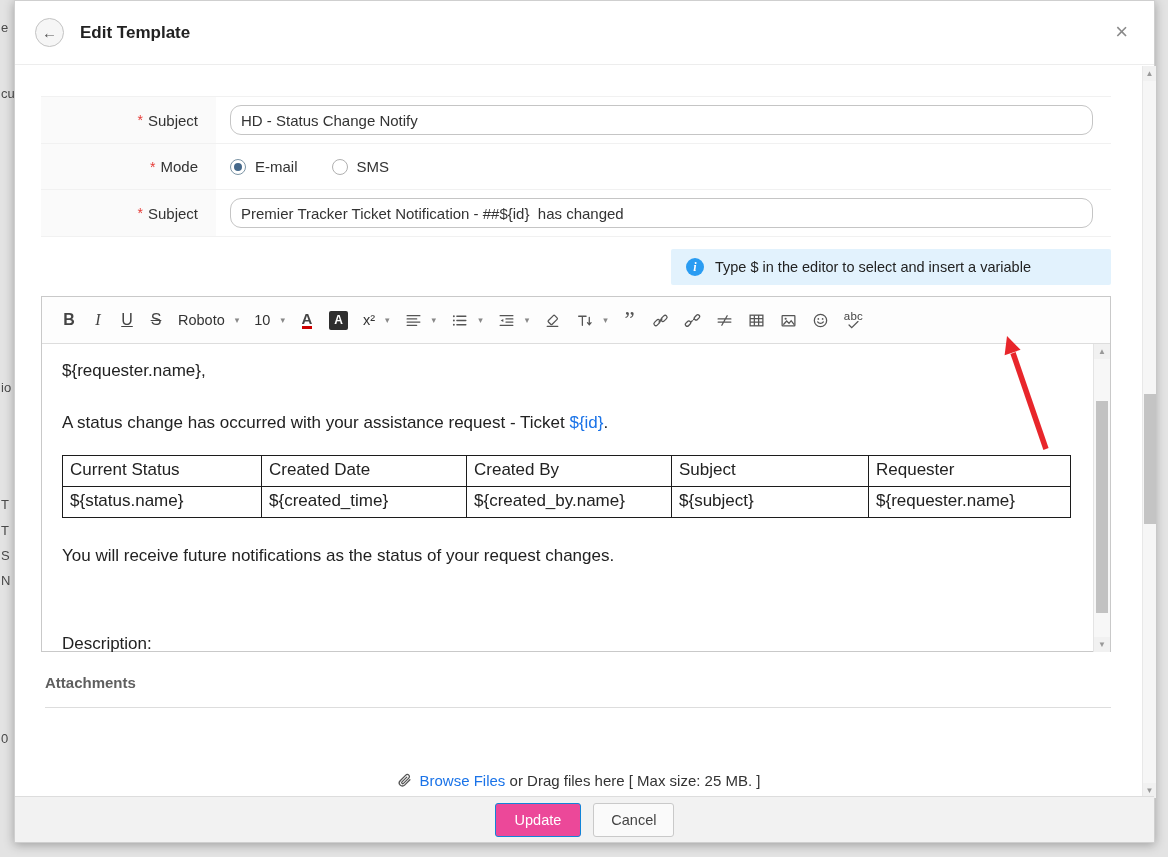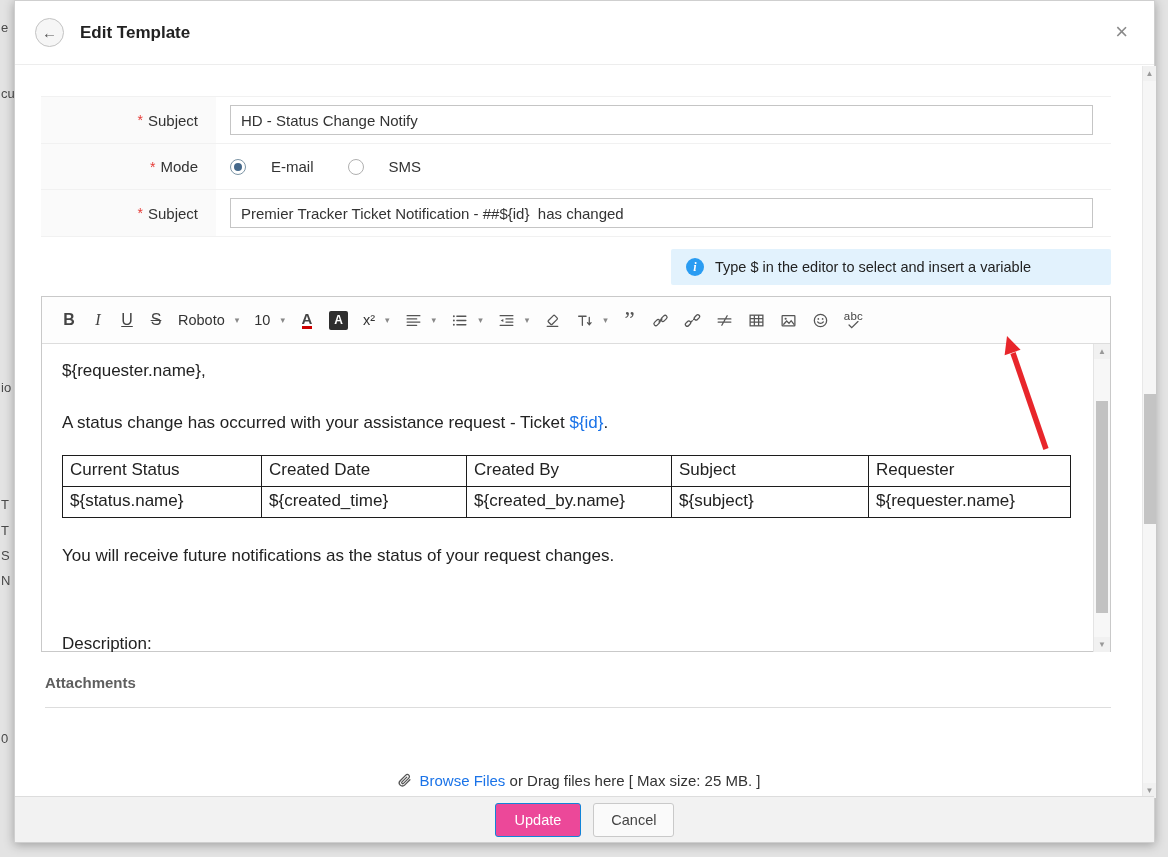--- a/index.html
+++ b/index.html
@@ -40,26 +40,26 @@
   
   .form-block { position:absolute; left:26px; top:30px; width:1070px; border-top:1px solid #f1f1f1; }
   .form-row { display:flex; min-height:46px; border-bottom:1px solid #f1f1f1; }
   .form-label {
     width:175px; background:#fafafa; display:flex; align-items:center;
     justify-content:flex-end; padding-right:18px; font-size:15px; color:#333;
   }
   .req { color:#e53935; margin-right:5px; font-size:14px; }
   .form-value { flex:1; display:flex; align-items:center; padding:8px 18px 8px 14px; }
   .text-input {
-    width:100%; height:30px; border:1px solid #c5c5c5; border-radius:0;
+    width:100%; height:30px; border:1px solid #c5c5c5; border-radius:11px;
     padding:0 10px; font-size:15px; color:#333; font-family:"Liberation Sans", sans-serif;
     background:#fff; outline:none;
   }
   .radio-group { display:flex; align-items:center; gap:34px; }
-  .radio-opt { display:flex; align-items:center; gap:25px; cursor:pointer; font-size:15px; color:#333; }
+  .radio-opt { display:flex; align-items:center; gap:9px; cursor:pointer; font-size:15px; color:#333; }
   .radio { width:16px; height:16px; border-radius:50%; border:1px solid #b0b0b0; background:#fff; position:relative; }
   .radio.checked { border-color:#7d95a5; }
   .radio.checked::after { content:""; position:absolute; inset:3px; border-radius:50%; background:#44688a; }
 
   
   .hint {
     position:absolute; left:656px; top:183px; width:440px; height:36px;
     background:#e2f2fd; border-radius:2px; display:flex; align-items:center;
     gap:11px; padding:0 15px; font-size:14.5px; color:#222;
   }

